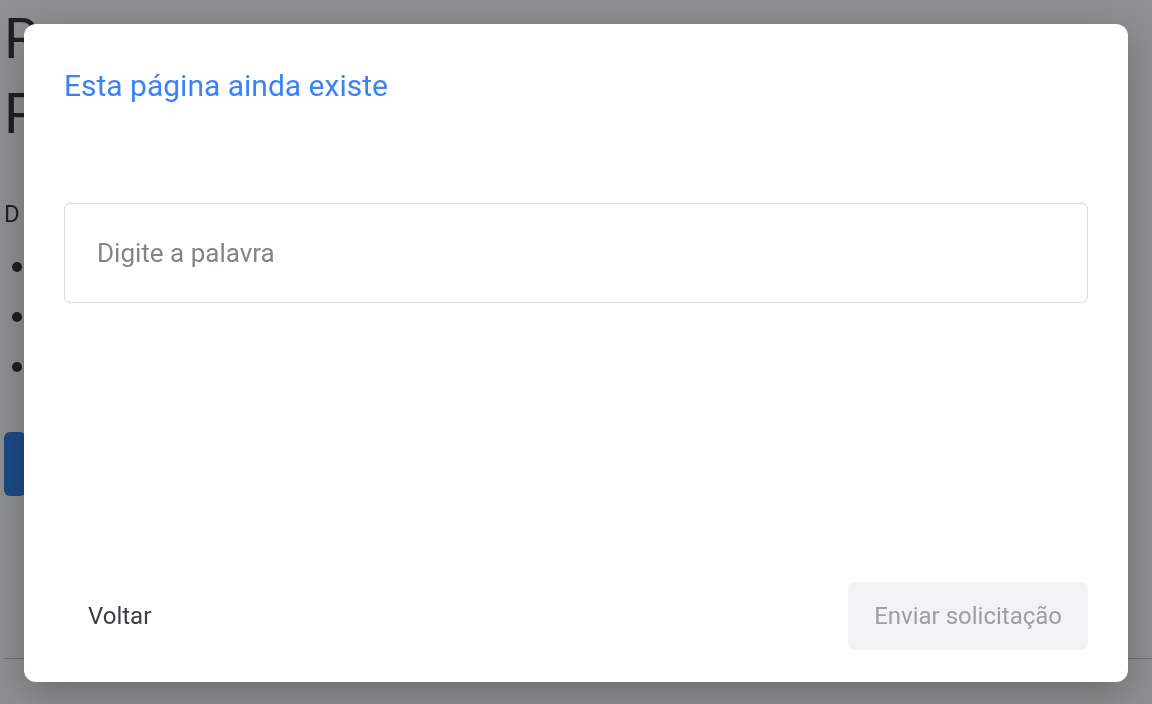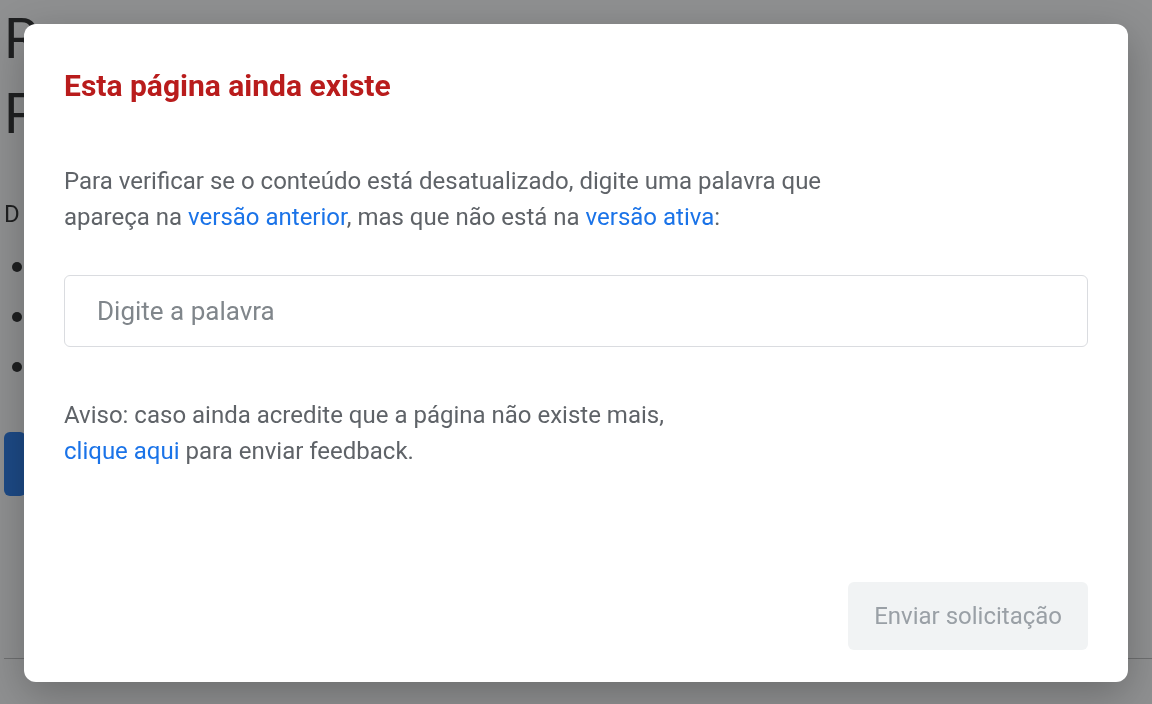--- a/index.html
+++ b/index.html
@@ -53,41 +53,41 @@
     left: 24px; top: 24px;
     width: 1104px;
     height: 658px;
     background: #fff;
     border-radius: 12px;
     box-shadow: 0 12px 40px rgba(0,0,0,0.25);
     padding: 44px 40px 32px 40px;
     display: flex; flex-direction: column;
   }
   .dialog-title {
-    font-size: 30px; font-weight: 700;
-    color: #b91c1c;
+    font-size: 30px; font-weight: 400;
+    color: #3b82f6;
     margin-bottom: 60px;
   }
   .dialog-text {
     font-size: 24px;
     color: #5f6368;
     line-height: 1.5;
     max-width: 800px;
   }
   .dialog-text a {
     color: #1a73e8;
     text-decoration: none;
   }
   .input-wrap {
     margin-top: 40px;
     margin-bottom: 50px;
   }
   .word-input {
     width: 100%;
-    height: 72px;
+    height: 100px;
     border: 1px solid #dadce0;
     border-radius: 6px;
     font-size: 26px;
     padding: 0 32px;
     color: #3c4043;
     outline: none;
     font-family: inherit;
   }
   .word-input::placeholder { color: #80868b; }
   .warning {
@@ -139,30 +139,24 @@
     <div class="btn"></div>
     <div class="hr"></div>
   </div>
 </div>
 
 <div class="scrim"></div>
 
 <div class="dialog">
   <h1 class="dialog-title">Esta página ainda existe</h1>
 
-  <p class="dialog-text">
-    <span>Para verificar se o conteúdo está desatualizado, digite uma palavra que apareça na </span><a href="#">versão anterior</a><span>, mas que não está na </span><a href="#">versão ativa</a><span>:</span>
-  </p>
 
   <div class="input-wrap">
     <input class="word-input" type="text" placeholder="Digite a palavra" style="">
   </div>
 
-  <p class="warning">
-    <span>Aviso: caso ainda acredite que a página não existe mais, </span><br>
-    <a href="#">clique aqui</a><span> para enviar feedback.</span>
-  </p>
 
   <div class="actions">
+    <button class="btn-text">Voltar</button>
     <div class="spacer"></div>
     <button class="btn-submit" disabled="">Enviar solicitação</button>
   </div>
 </div>
 
 </body></html>

